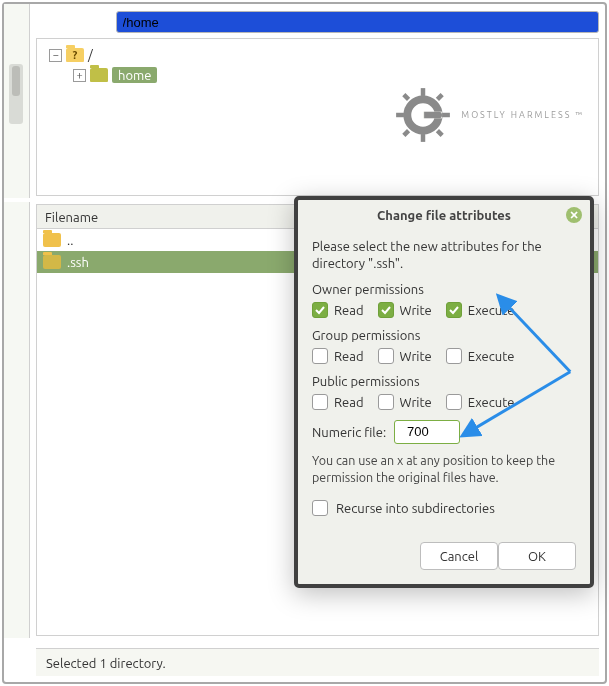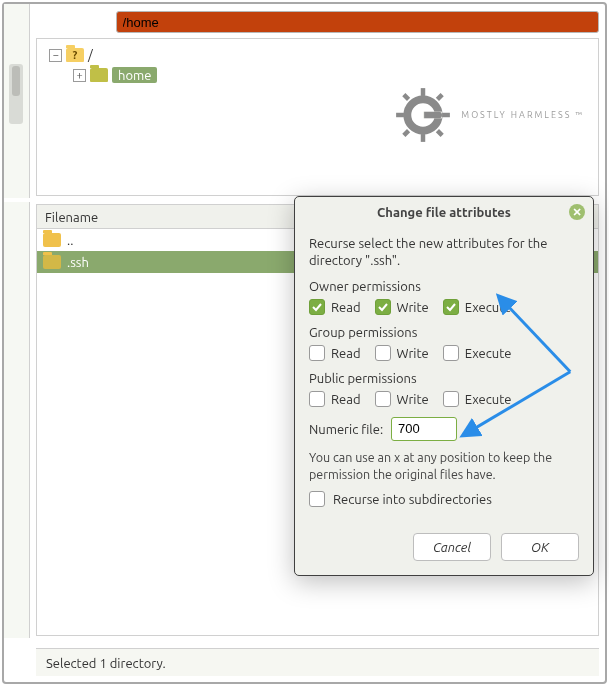--- a/index.html
+++ b/index.html
@@ -55,21 +55,21 @@
     gap:6px;
   }
   .remote-bar label{font-size:13px;color:#333;margin-top:48px;}
   .remote-bar input{
     flex:1;
     height:22px;
     border:1px solid #b7b7b7;
     border-radius:3px;
     padding:2px 6px;
     font-size:13px;
-    background:#c2410c;
+    background:#1d4ed8;
   }
   .tree-pane{
     position:absolute;
     left:32px; right:6px; top:34px;
     height:158px;
     border:1px solid #d0d0d0;
     background:#fff;
   }
   .tree-row{
     display:flex; align-items:center;
@@ -153,21 +153,21 @@
     display:flex;align-items:center;padding-left:10px;
     background:#f6f7f2;font-size:13px;
   }
 
   
   .dialog{
     position:absolute;
     left:290px; top:192px;
     width:300px;
     background:#f0f1ec;
-    border:1px solid #404040;
+    border:4px solid #404040;
     border-radius:5px;
     box-shadow:0 6px 26px rgba(0,0,0,.25);
     padding:0 0 14px 0;
     font-size:13px;
     color:#333;
   }
   .dlg-title{
     height:30px;display:flex;align-items:center;justify-content:center;
     font-weight:600;position:relative;color:#444;
   }
@@ -182,33 +182,33 @@
   .checks{display:flex;gap:14px;align-items:center;}
   .cb{
     width:16px;height:16px;border:1px solid #9a9a9a;border-radius:3px;background:#fff;
     display:inline-flex;align-items:center;justify-content:center;flex-shrink:0;
   }
   .cb.on{background:#7cae43;border-color:#6fa039;}
   .cb.on svg{width:12px;height:12px;}
   .cb-lbl{display:flex;align-items:center;gap:6px;}
   .num-row{display:flex;align-items:center;gap:8px;margin:8px 0 8px 0;}
   .num-row input{
-    width:66px;height:24px;border:1px solid #7cae43;border-radius:3px;padding:2px 6px;font-size:13px;text-align:left;background:#fff;
-  }
-  .hint{font-size:12.5px;color:#444;line-height:1.35;margin-bottom:8px;}
+    width:66px;height:24px;border:1px solid #7cae43;border-radius:3px;padding:2px 12px;font-size:13px;text-align:left;background:#fff;
+  }
+  .hint{font-size:12.5px;color:#444;line-height:1.35;margin-bottom:14px;}
   .recurse-row{display:flex;align-items:center;gap:8px;margin-bottom:10px;}
   .radio-group{padding-left:26px;display:flex;flex-direction:column;gap:10px;color:#b5b6b2;}
   .radio{
     width:14px;height:14px;border:2px solid #c3c4bf;border-radius:50%;display:inline-flex;align-items:center;justify-content:center;flex-shrink:0;
   }
   .radio.sel{border-color:#8fbd5d;}
   .radio.sel::after{content:"";width:6px;height:6px;border-radius:50%;background:#8fbd5d;}
   .radio-row{display:flex;align-items:center;gap:8px;font-size:13px;}
   .dlg-buttons{
-    display:flex;justify-content:flex-end;gap:10px;padding:16px 14px 0 14px;font-style:italic;
+    display:flex;justify-content:flex-end;padding:16px 14px 0 14px;
   }
   .btn{
     min-width:78px;height:28px;border:1px solid #bdbdbd;border-radius:4px;background:#fff;
     display:flex;align-items:center;justify-content:center;color:#333;font-size:13px;
   }
 
   
   .arrows{
     position:absolute;left:0;top:0;width:100%;height:100%;pointer-events:none;
   }
@@ -287,21 +287,21 @@
   <div class="status-bar">
     <span>Selected 1 directory.</span>
   </div>
 
   <div class="dialog">
     <div class="dlg-title">
       <span>Change file attributes</span>
       <span class="dlg-close">✕</span>
     </div>
     <div class="dlg-body">
-      <p>Recurse select the new attributes for the directory ".ssh".</p>
+      <p>Please select the new attributes for the directory ".ssh".</p>
 
       <div class="perm-group">
         <div class="title">Owner permissions</div>
         <div class="checks">
           <label class="cb-lbl">
               <span class="cb on">
                 <svg viewBox="0 0 12 12">
                   <polyline points="2,6 5,9 10,3" fill="none" stroke="#fff" stroke-width="2"></polyline>
                 </svg>
               </span>

